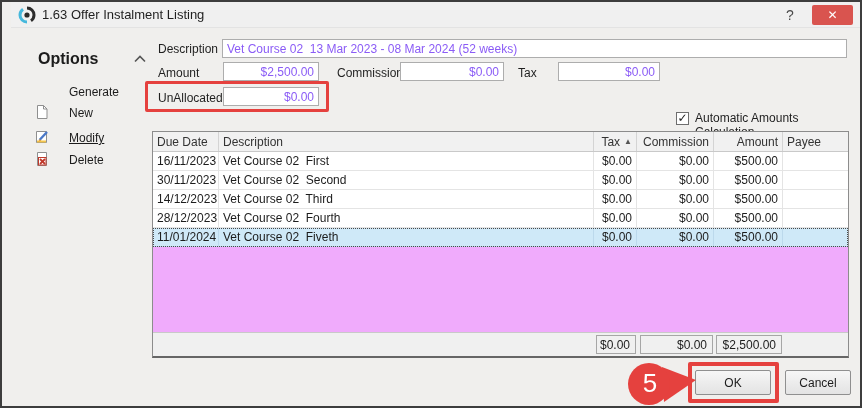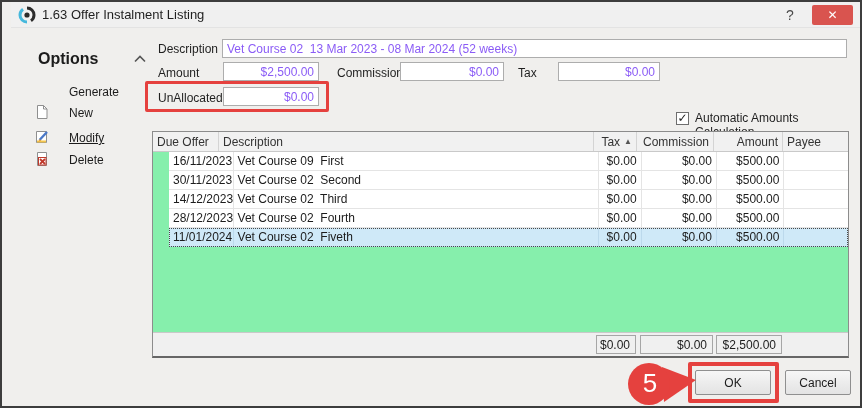--- a/index.html
+++ b/index.html
@@ -48,21 +48,21 @@
   .cb-label { position:absolute; left:693px; top:83px; font-size:12px; color:#1f1f1f; }
   
   .grid {
     position:absolute; left:150px; top:103px; width:697px; height:227px;
     background:#fff; border:1px solid #8c8c8c; border-bottom:2px solid #666;
     display:flex; flex-direction:column; font-size:12px;
   }
   .thead { display:flex; height:20px; background:#f1f1f1; border-bottom:1px solid #c9c9c9; flex:none; }
   .hcell { display:flex; align-items:center; padding:0 4px; color:#333; border-right:1px solid #d4d4d4; cursor:pointer; overflow:hidden; }
   .hcell.num { justify-content:flex-end; }
-  .rows { flex:1 1 auto; overflow:hidden; background:#86efac;padding-left:16px; }
+  .rows { flex:1 1 auto; overflow:hidden; background:#f0abfc; }
   .trow { display:flex; height:19px; cursor:pointer; background:#fff; }
   .tcell {
     display:flex; align-items:center; padding:0 4px; color:#1c1c1c;
     border-right:1px solid #e4e4e4; border-bottom:1px solid #e4e4e4; overflow:hidden;
   }
   .tcell.num { justify-content:flex-end; }
   .trow.selected { background:var(--sel-blue); outline:1px dotted #4a4a4a; outline-offset:-1px; }
   .trow.selected .tcell { border-color:#bcd9ec; }
   .c0{width:66px;} .c1{width:375px;} .c2{width:43px;} .c3{width:77px;} .c4{width:69px;} .c5{width:65px; border-right:none;}
   .sort-arrow { font-size:8px; color:#555; margin-left:4px; }
@@ -165,21 +165,21 @@
     <div class="ann-rect" style="left:143px; top:53px; width:184px; height:31px;"></div>
 
     <div class="checkbox">
       <span id="cb-check">✓</span>
     </div>
     <div class="cb-label">Automatic Amounts Calculation</div>
 
     <div class="grid">
       <div class="thead">
         <div class="hcell c0">
-            <span>Due Offer</span>
+            <span>Due Date</span>
           </div>
         <div class="hcell c1">
             <span>Description</span>
           </div>
         <div class="hcell c2 num">
           <span>Tax</span>
           <span class="sort-arrow">▲</span>
         </div>
         <div class="hcell c3 num">
             <span>Commission</span>
@@ -187,21 +187,21 @@
         <div class="hcell c4 num">
             <span>Amount</span>
           </div>
         <div class="hcell c5">
             <span>Payee</span>
           </div>
       </div>
       <div class="rows" id="table-body">
           <div class="trow">
             <div class="tcell c0">16/11/2023</div>
-            <div class="tcell c1 pre">Vet Course 09  First</div>
+            <div class="tcell c1 pre">Vet Course 02  First</div>
             <div class="tcell c2 num">$0.00</div>
             <div class="tcell c3 num">$0.00</div>
             <div class="tcell c4 num">$500.00</div>
             <div class="tcell c5"></div>
           </div>
           <div class="trow">
             <div class="tcell c0">30/11/2023</div>
             <div class="tcell c1 pre">Vet Course 02  Second</div>
             <div class="tcell c2 num">$0.00</div>
             <div class="tcell c3 num">$0.00</div>

